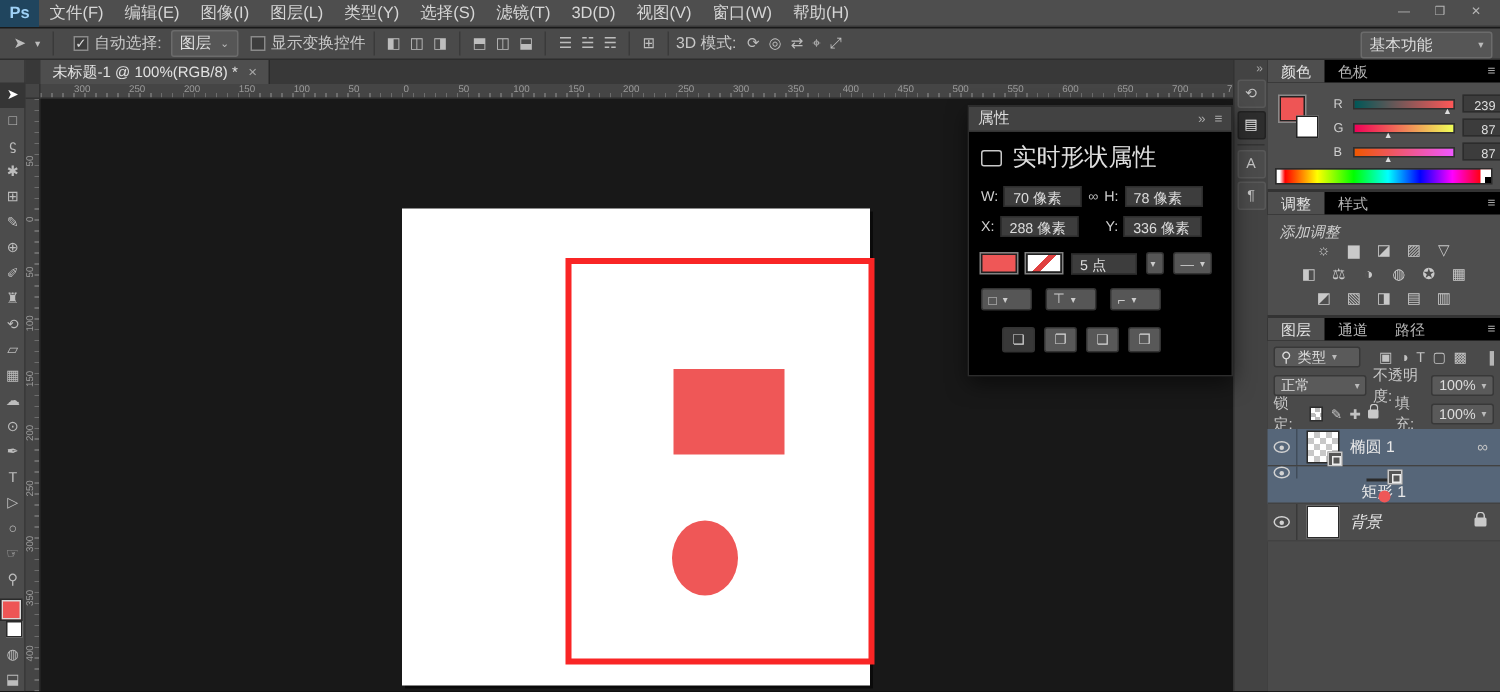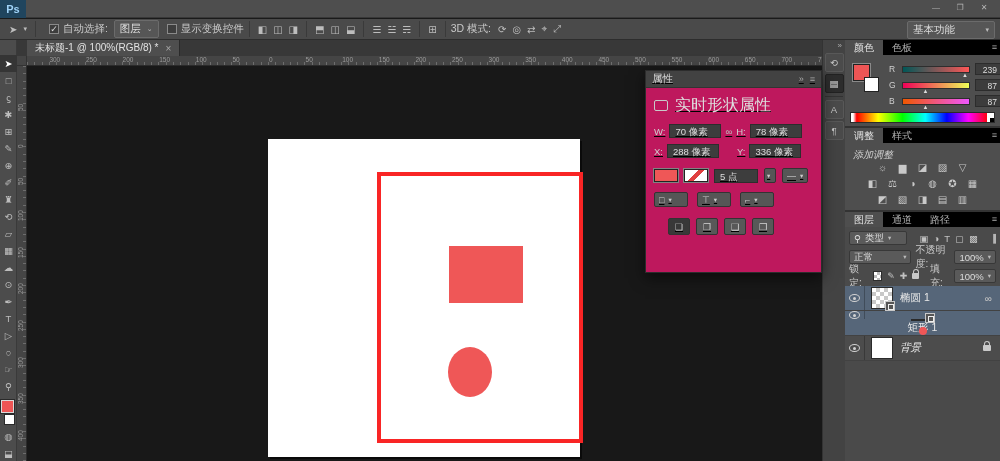--- a/index.html
+++ b/index.html
@@ -120,22 +120,22 @@
   .thumb .badge::after { content:""; position:absolute; left:2px; top:2px; width:4px; height:4px; border:1px solid #eee; }
   .layer-name { flex:1; color:#e8e8e8; font-size:10.5px; }
   .layer-name.italic { font-style:italic; }
   .link-ic { margin-right:8px; color:#c5c5c5; font-size:10px; }
   .lockicon { width:8px; height:6px; background:#c9c9c9; position:relative; display:inline-block; margin-right:9px; border-radius:1px; }
   .lockicon::before { content:""; position:absolute; left:1px; top:-4px; width:4px; height:4px; border:1.5px solid #c9c9c9; border-bottom:none; border-radius:3px 3px 0 0; }
   .mini-checker { display:inline-block; width:10px; height:10px; border:1px solid #2d2d2d;
                   background:conic-gradient(#bbb 0 25%,#fff 0 50%,#bbb 0 75%,#fff 0); background-size:6px 6px; }
 
   
-  .props { position:absolute; left:645px; top:70px; width:177px; height:203px; background:#be185d;
-           border:1px solid #2c2c2c; box-shadow:0 5px 14px rgba(0,0,0,.55);text-decoration:underline; }
+  .props { position:absolute; left:645px; top:70px; width:177px; height:181px; background:#000000;
+           border:1px solid #2c2c2c; box-shadow:0 5px 14px rgba(0,0,0,.55); }
   .props-header { height:17px; background:#424242; border-bottom:1px solid #333; display:flex; align-items:center;
                   padding:0 6px; font-size:10.5px; color:#dcdcdc; }
   .props-header .sp { flex:1; }
   .props-hicon { color:#a9a9a9; font-size:9px; margin-left:6px; }
   .props-section { display:flex; align-items:center; gap:7px; padding:7px 8px 5px; font-size:16px; color:#dedede; }
   .shape-ic { width:14px; height:11px; border:1px solid #c9c9c9; border-radius:2px; }
   .pfield-row { display:flex; align-items:center; gap:4px; padding:3px 8px; font-size:9.5px; color:#cfcfcf; }
   .pbox { width:52px; height:14px; background:#3d3d3d; border:1px solid #2d2d2d; color:#ddd; font-size:9.5px;
           padding:1px 0 0 5px; }
   .swatch { width:24px; height:13px; border:1px solid #222; outline:1px solid #828282; }
@@ -147,20 +147,33 @@
              font-size:9px; display:flex; align-items:center; justify-content:center; }
   .pop-btn.pressed { background:#383838; }
 </style>
 </head>
 <body>
 
 <div id="app">
 
   <div class="menubar">
     <div class="pslogo">Ps</div>
+    <div id="menus" style="display:flex;">
+        <span class="menu-item">文件(F)</span>
+        <span class="menu-item">编辑(E)</span>
+        <span class="menu-item">图像(I)</span>
+        <span class="menu-item">图层(L)</span>
+        <span class="menu-item">类型(Y)</span>
+        <span class="menu-item">选择(S)</span>
+        <span class="menu-item">滤镜(T)</span>
+        <span class="menu-item">3D(D)</span>
+        <span class="menu-item">视图(V)</span>
+        <span class="menu-item">窗口(W)</span>
+        <span class="menu-item">帮助(H)</span>
+      </div>
     <div class="win-controls" id="win-controls">
         <span class="win-btn">—</span>
         <span class="win-btn">❐</span>
         <span class="win-btn">✕</span>
       </div>
   </div>
 
   <div class="optionsbar">
     <span class="opt-icon" style="margin-left:6px;">➤</span>
     <span class="opt-icon" style="font-size:7px;">▾</span>

